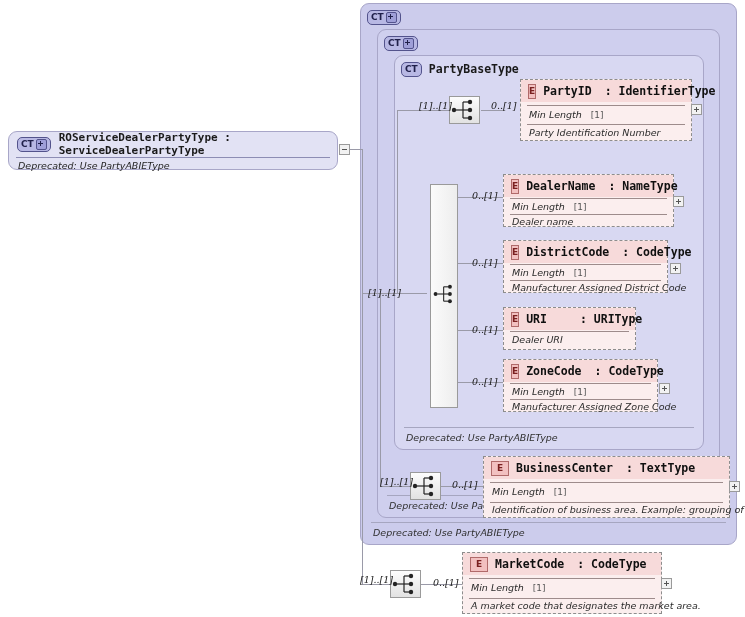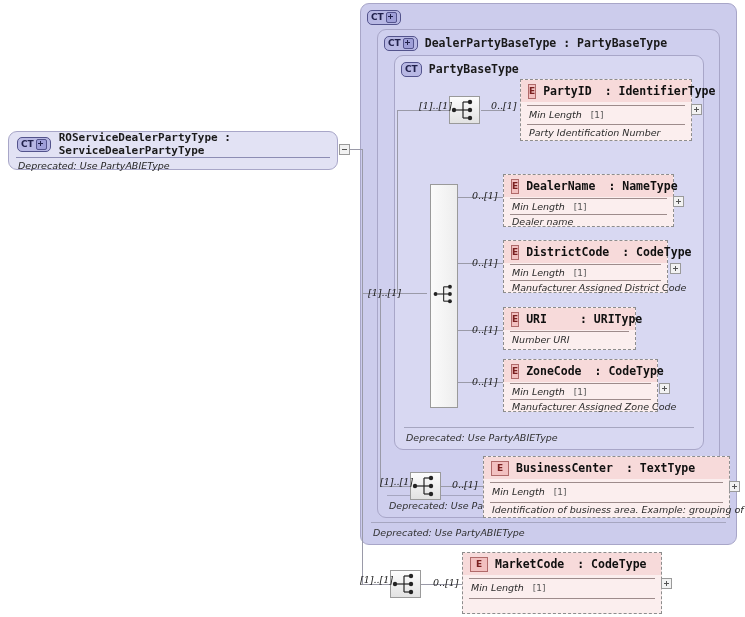--- a/index.html
+++ b/index.html
@@ -94,21 +94,20 @@
     <div class="ct-hdr" style="top:3px;">
       <span class="ct-badge">CT<span class="plus"></span></span>
     </div>
     <div class="ct-footline" style="left:10px;right:10px;bottom:21px;"></div>
     <div class="ct-foot" style="left:12px;bottom:6px;">Deprecated: Use PartyABIEType</div>
   </div>
 
   <div class="ct lvl2" style="left:377px;top:29px;width:343px;height:489px;">
     <div class="ct-hdr" style="top:3px;">
       <span class="ct-badge">CT<span class="plus"></span></span>
-      <span class="ct-title">DealerPartyBaseType : PartyBaseType</span>
     </div>
     <div class="ct-footline" style="left:9px;right:9px;bottom:21px;"></div>
     <div class="ct-foot" style="left:11px;bottom:6px;">Deprecated: Use PartyABIEType</div>
   </div>
 
   <div class="ct lvl3" style="left:394px;top:55px;width:310px;height:395px;">
     <div class="ct-hdr" style="top:3px;">
       <span class="ct-badge">CT</span>
       <span class="ct-title">PartyBaseType</span>
     </div>
@@ -262,21 +261,21 @@
   <div class="exp plus" style="left:670px;top:263px;"></div>
 
   <div class="card" style="left:472px;top:324px;">0..[1]</div>
   <div class="ebox" style="left:503px;top:307px;width:133px;height:43px;">
     <div class="e-head">
       <span class="e-badge">E</span>
       <span class="e-name">URI</span>
       <span class="e-name" style="margin-left:26px;">: URIType</span>
     </div>
     <div class="e-sep" style="top:23px;"></div>
-    <div class="e-doc" style="top:26px;">Number URI</div>
+    <div class="e-doc" style="top:26px;">Dealer URI</div>
   </div>
 
   <div class="card" style="left:472px;top:376px;">0..[1]</div>
   <div class="ebox" style="left:503px;top:359px;width:155px;height:53px;">
     <div class="e-head">
       <span class="e-badge">E</span>
       <span class="e-name">ZoneCode</span>
       <span class="e-name" style="margin-left:6px;">: CodeType</span>
     </div>
     <div class="e-sep" style="top:23px;"></div>
@@ -309,16 +308,17 @@
     <div class="e-head">
       <span class="e-badge">E</span>
       <span class="e-name">MarketCode</span>
       <span class="e-name" style="margin-left:6px;">: CodeType</span>
     </div>
     <div class="e-sep" style="top:25px;"></div>
     <div class="e-facet" style="top:29px;">
       <span>Min Length</span><span class="fv">[1]</span>
     </div>
     <div class="e-sep" style="top:45px;"></div>
+    <div class="e-doc" style="top:47px;">A market code that designates the market area.</div>
   </div>
   <div class="exp plus" style="left:661px;top:578px;"></div>
 
 </div>
 
 </body></html>

